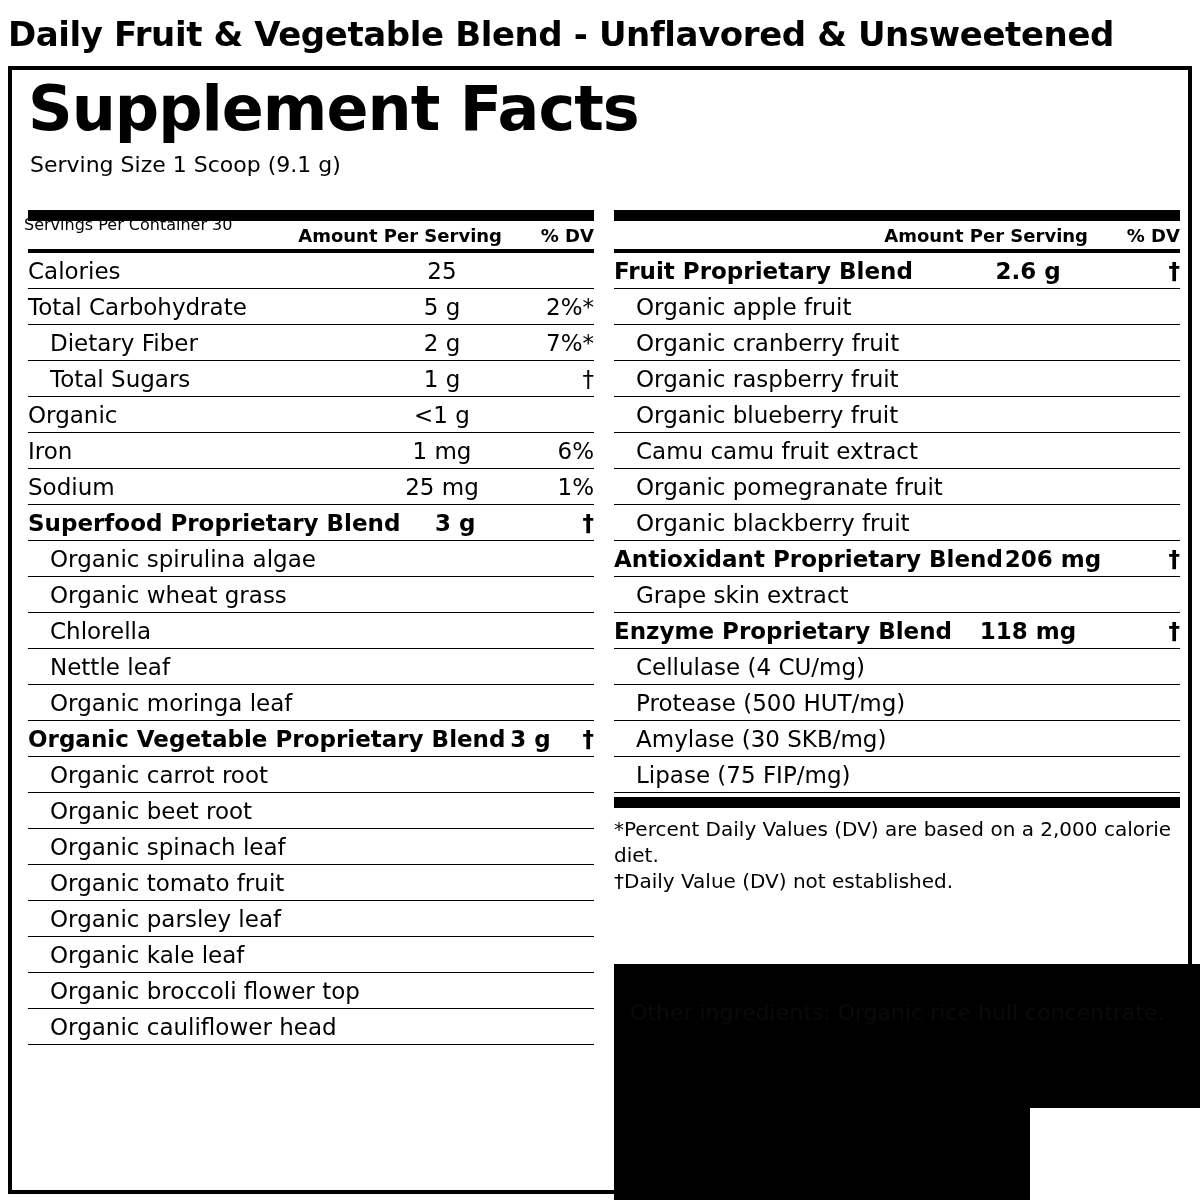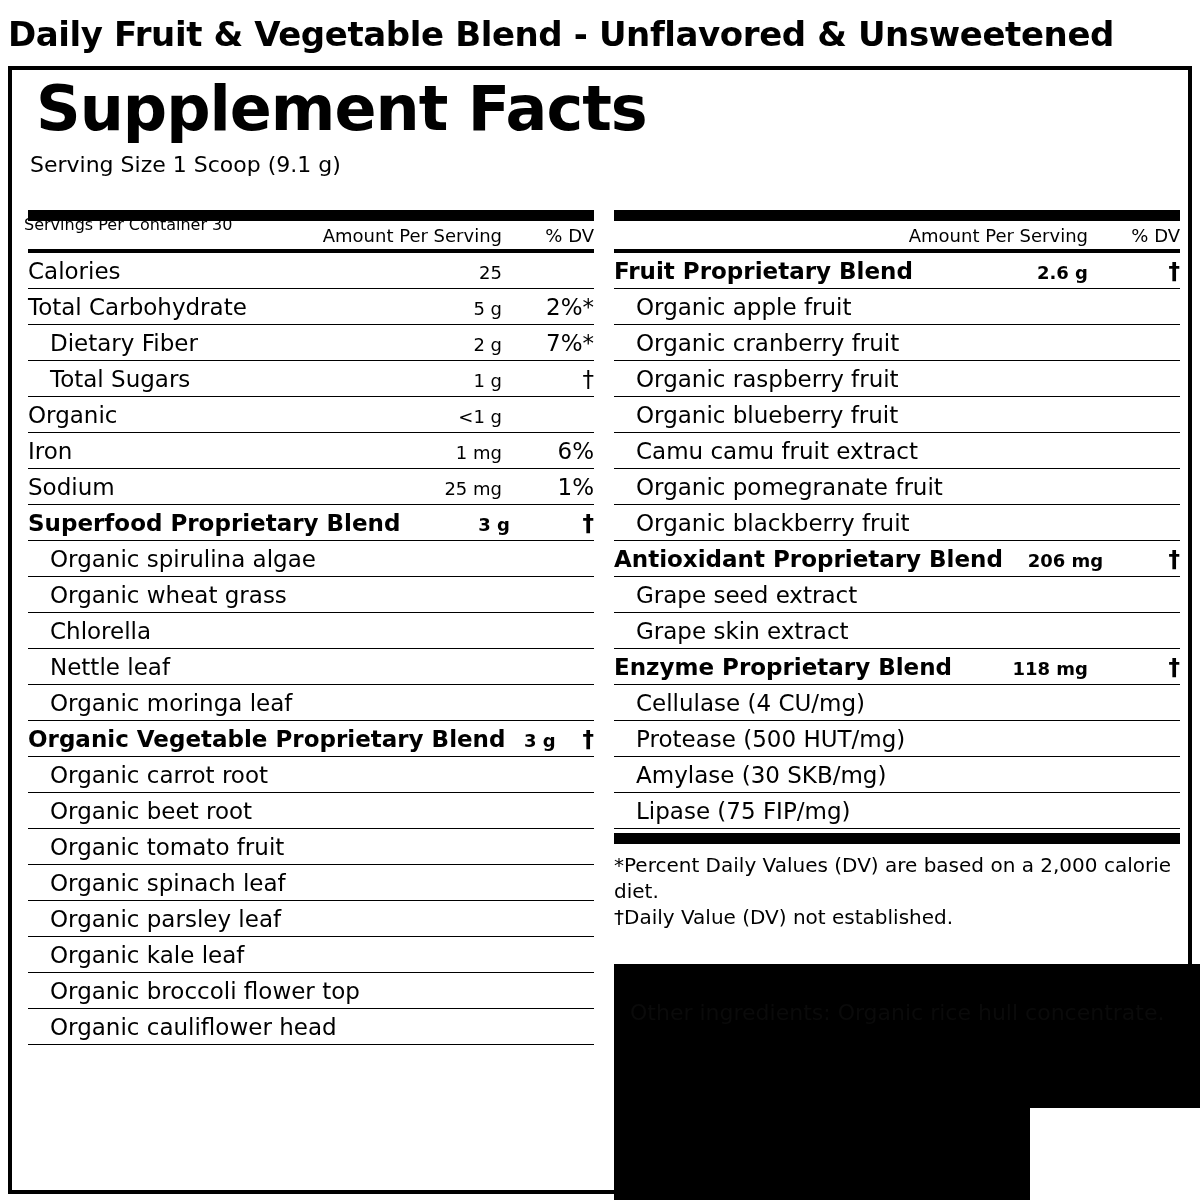--- a/index.html
+++ b/index.html
@@ -38,21 +38,20 @@
     position: relative;
     width: 100%; height: 100%;
   }
   .sf-title {
     position: absolute;
     left: 16px; top: 8px;
     font-size: 62px;
     font-weight: 700;
     letter-spacing: -1px;
     line-height: 1;
-    margin-left: 8px;
   }
   .serving-size {
     position: absolute;
     left: 18px; top: 82px;
     font-size: 22px;
     text-align: right;
   }
   .servings-per {
     position: absolute;
     left: 12px; top: 110px;
@@ -70,43 +69,43 @@
   .thickbar {
     height: 11px;
     background: #000;
     width: 100%;
   }
   .hdr-row {
     display: flex;
     justify-content: flex-end;
     align-items: baseline;
     font-size: 18px;
-    font-weight: 400;
+    font-weight: 700;
     padding: 4px 0 3px 0;
     border-bottom: 4px solid #000;
   }
   .hdr-aps { margin-right: 0; }
   .hdr-dv { width: 92px; text-align: right; }
 
   .row {
     display: flex;
     align-items: baseline;
     border-bottom: 1.5px solid #000;
     padding: 5px 0 4px 0;
     min-height: 30px;
   }
   .row .name {
     flex: 1 1 auto;
     font-size: 23px;
     white-space: nowrap;
   }
   .row .amt {
     width: 120px;
-    text-align: right;
-    font-size: 18px;
+    text-align: center;
+    font-size: 23px;
   }
   .row .dv {
     width: 92px;
     text-align: right;
     font-size: 23px;
   }
   .row.bold .name, .row.bold .amt, .row.bold .dv { font-weight: 700; }
   .indent1 .name { padding-left: 22px; }
 
   .row.blend-header .amt { width: 120px; }
@@ -235,26 +234,26 @@
               <span class="name">Organic carrot root</span>
               <span class="amt"></span>
               <span class="dv"></span>
             </div>
             <div class="row indent1">
               <span class="name">Organic beet root</span>
               <span class="amt"></span>
               <span class="dv"></span>
             </div>
             <div class="row indent1">
+              <span class="name">Organic spinach leaf</span>
+              <span class="amt"></span>
+              <span class="dv"></span>
+            </div>
+            <div class="row indent1">
               <span class="name">Organic tomato fruit</span>
-              <span class="amt"></span>
-              <span class="dv"></span>
-            </div>
-            <div class="row indent1">
-              <span class="name">Organic spinach leaf</span>
               <span class="amt"></span>
               <span class="dv"></span>
             </div>
             <div class="row indent1">
               <span class="name">Organic parsley leaf</span>
               <span class="amt"></span>
               <span class="dv"></span>
             </div>
             <div class="row indent1">
               <span class="name">Organic kale leaf</span>
@@ -320,25 +319,20 @@
               <span class="name">Organic blackberry fruit</span>
               <span class="amt"></span>
               <span class="dv"></span>
             </div>
             <div class="row bold blend-header">
               <span class="name">Antioxidant Proprietary Blend</span>
               <span class="amt">206 mg</span>
               <span class="dv">†</span>
             </div>
             <div class="row indent1">
-              <span class="name">Grape seed extract</span>
-              <span class="amt"></span>
-              <span class="dv"></span>
-            </div>
-            <div class="row indent1">
               <span class="name">Grape skin extract</span>
               <span class="amt"></span>
               <span class="dv"></span>
             </div>
             <div class="row bold blend-header">
               <span class="name">Enzyme Proprietary Blend</span>
               <span class="amt">118 mg</span>
               <span class="dv">†</span>
             </div>
             <div class="row indent1">

